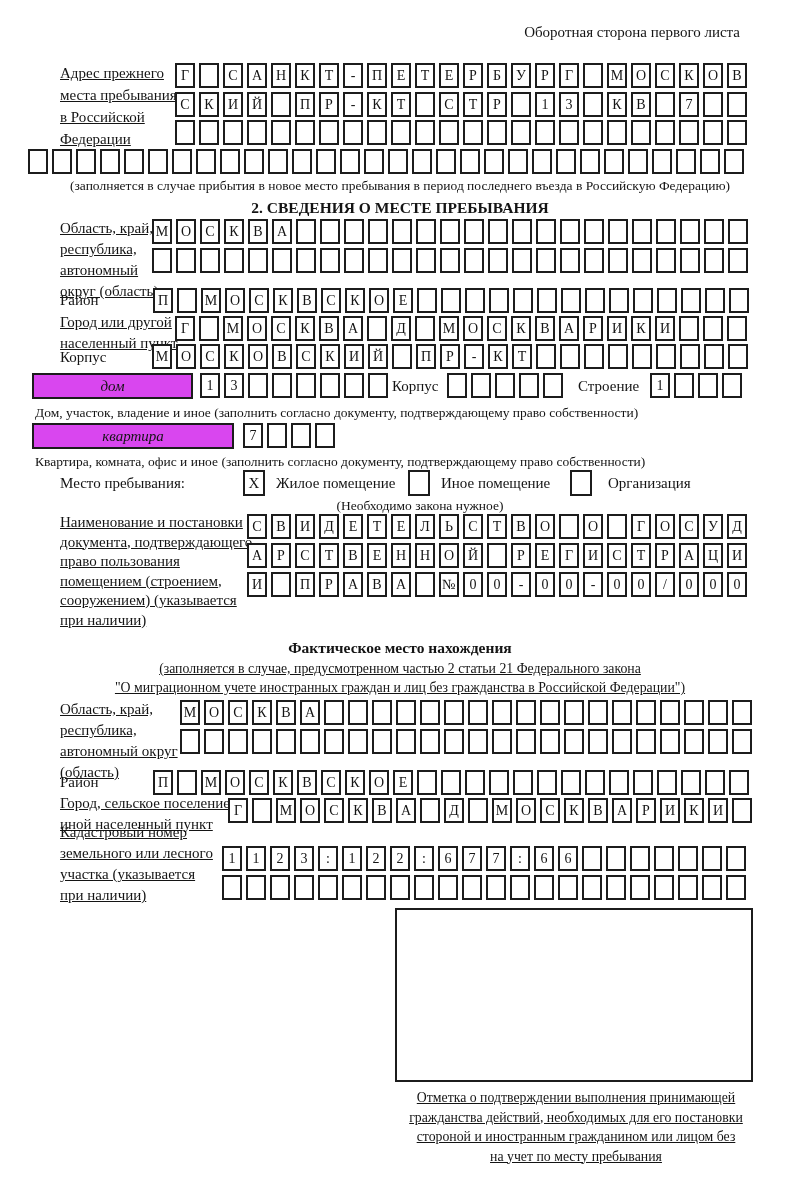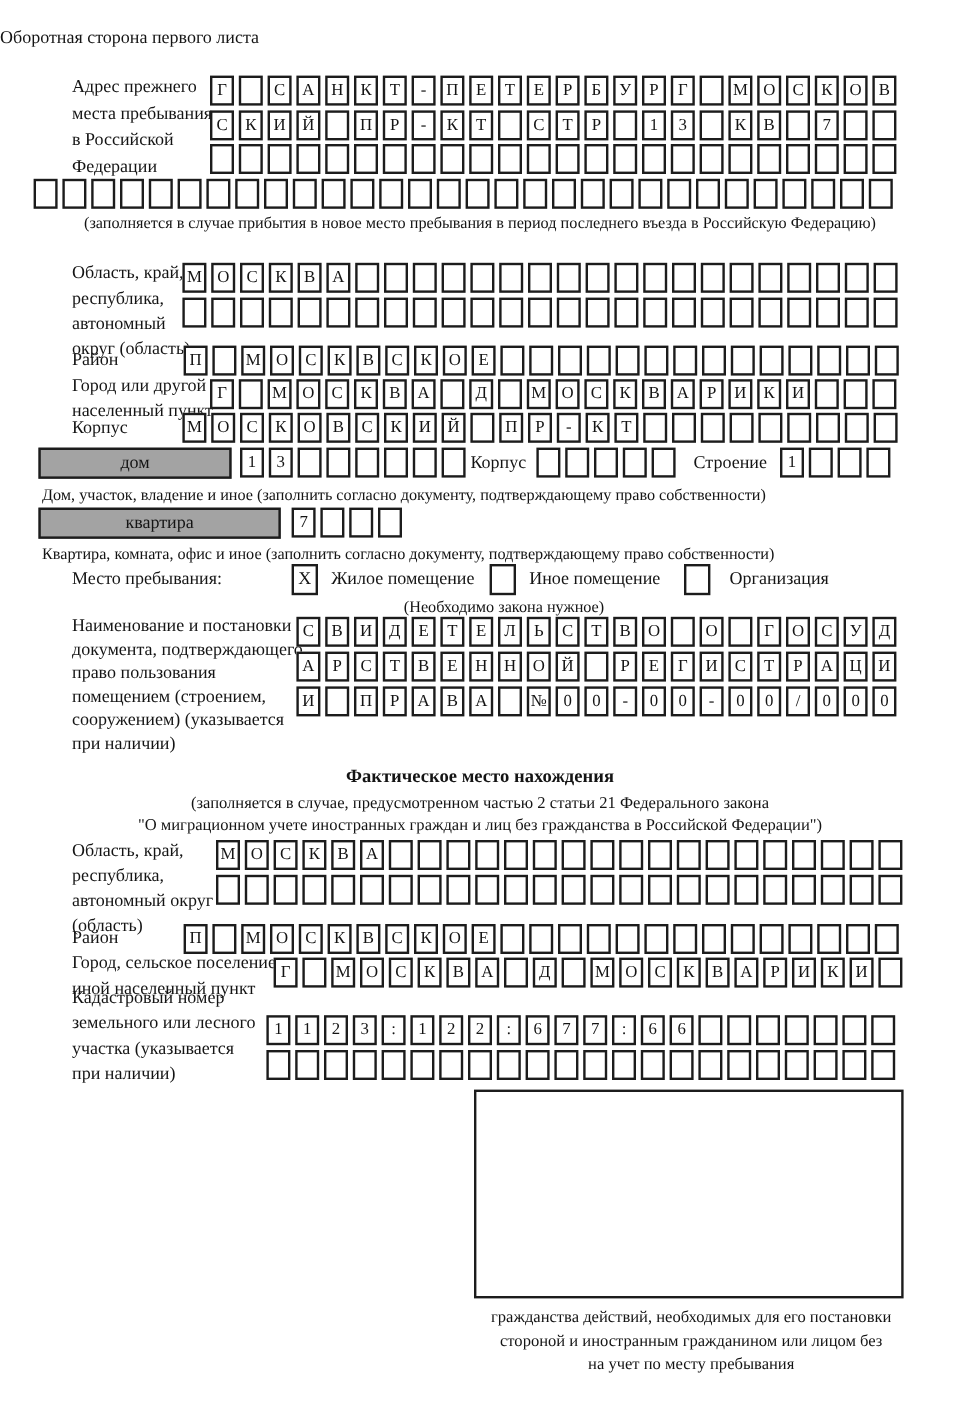--- a/index.html
+++ b/index.html
@@ -7,33 +7,33 @@
         font-family:"Liberation Serif", serif;color:#141414;overflow:hidden;}
   .label{position:absolute;font-size:15px;line-height:21px;white-space:nowrap;}
   .caption{position:absolute;font-size:13.5px;line-height:18px;white-space:nowrap;}
   .center{left:0;width:800px;text-align:center;white-space:normal;}
   .bold{font-weight:bold;}
   .cellrow{position:absolute;display:flex;gap:4px;}
   .cell{flex:0 0 auto;width:20px;height:25px;border:2px solid #1c1c1c;box-sizing:border-box;
         display:flex;align-items:center;justify-content:center;font-size:14px;line-height:1;
         background:#fff;}
   .widebox{position:absolute;height:26px;border:2px solid #1c1c1c;box-sizing:border-box;
-        display:flex;align-items:center;justify-content:center;font-size:15px;background:#a3a3a3;}
+        display:flex;align-items:center;justify-content:center;font-size:15px;background:#d946ef;font-style:italic;}
   .checkbox{position:absolute;width:22px;height:26px;border:2px solid #1c1c1c;box-sizing:border-box;
         display:flex;align-items:center;justify-content:center;font-size:15px;background:#fff;}
   .bigbox{position:absolute;border:2px solid #1c1c1c;box-sizing:border-box;background:#fff;}
-  .lines div{white-space:nowrap;}
+  .lines div{white-space:nowrap;text-decoration:underline;}
   .lines.centered div{white-space:normal;}
 </style>
 </head>
 <body>
 
 <div id="page">
 
-  <div class="label" style="left:0;top:22px;width:740px;">Оборотная сторона первого листа</div>
+  <div class="label" style="left:0;top:22px;width:740px;text-align:right;">Оборотная сторона первого листа</div>
 
   <div class="label lines" style="left:60px;top:62px;line-height:22px;">
       <div>Адрес прежнего</div>
       <div>места пребывания</div>
       <div>в Российской</div>
       <div>Федерации</div>
     </div>
   <div class="cellrow" style="left:175px;top:63px;">
       <span class="cell">Г</span>
       <span class="cell"></span>
@@ -139,20 +139,21 @@
       <span class="cell"></span>
       <span class="cell"></span>
       <span class="cell"></span>
       <span class="cell"></span>
       <span class="cell"></span>
       <span class="cell"></span>
       <span class="cell"></span>
     </div>
   <div class="caption center" style="top:177px;">(заполняется в случае прибытия в новое место пребывания в период последнего въезда в Российскую Федерацию)</div>
 
+  <div class="label center bold" style="top:197px;font-size:15.5px;">2. СВЕДЕНИЯ О МЕСТЕ ПРЕБЫВАНИЯ</div>
 
   <div class="label lines" style="left:60px;top:218px;">
       <div>Область, край,</div>
       <div>республика,</div>
       <div>автономный</div>
       <div>округ (область)</div>
     </div>
   <div class="cellrow" style="left:152px;top:219px;">
       <span class="cell">М</span>
       <span class="cell">О</span>
@@ -594,18 +595,19 @@
       <span class="cell"></span>
       <span class="cell"></span>
       <span class="cell"></span>
       <span class="cell"></span>
       <span class="cell"></span>
       <span class="cell"></span>
     </div>
 
   <div class="bigbox" style="left:395px;top:908px;width:358px;height:174px;"></div>
   <div class="caption lines centered" style="left:364px;top:1088px;width:424px;text-align:center;font-size:13.8px;line-height:19.5px;">
+      <div>Отметка о подтверждении выполнения принимающей</div>
       <div>гражданства действий, необходимых для его постановки</div>
       <div>стороной и иностранным гражданином или лицом без</div>
       <div>на учет по месту пребывания</div>
     </div>
 
 </div>
 
 </body></html>

